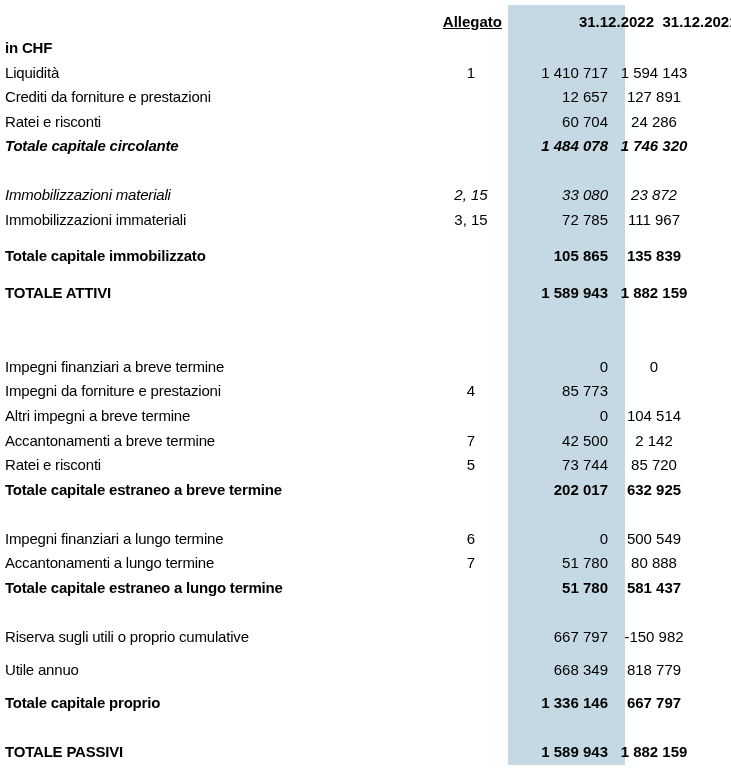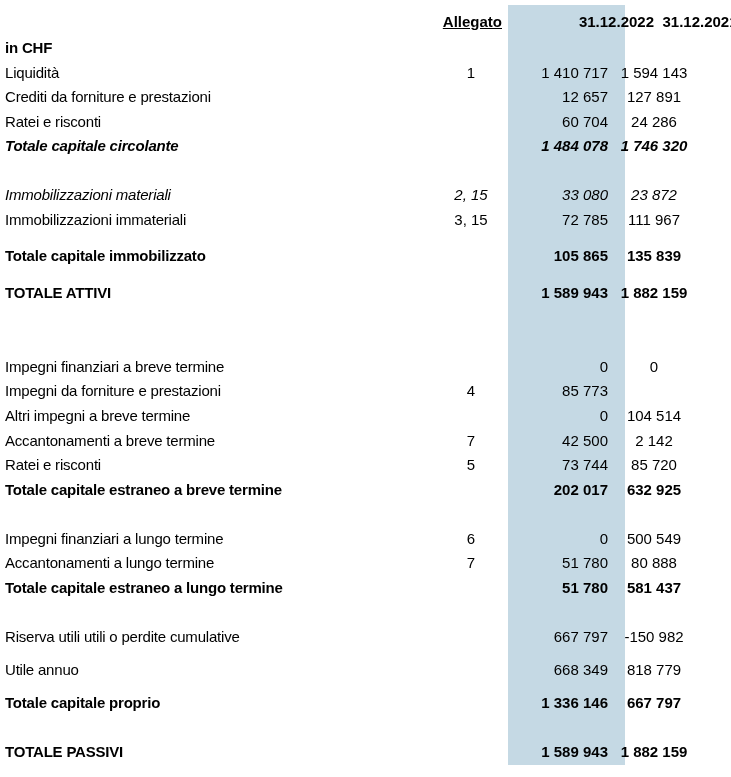--- a/index.html
+++ b/index.html
@@ -184,21 +184,21 @@
       <span class="v2022">51 780</span>
       <span class="v2021">80 888</span>
     </div>
     <div class="row bold" style="top: 576px;">
       <span class="label">Totale capitale estraneo a lungo termine</span>
       <span class="annex"></span>
       <span class="v2022">51 780</span>
       <span class="v2021">581 437</span>
     </div>
     <div class="row" style="top: 625px;">
-      <span class="label">Riserva utili utili o perdite cumulative</span>
+      <span class="label">Riserva sugli utili o proprio cumulative</span>
       <span class="annex"></span>
       <span class="v2022">667 797</span>
       <span class="v2021">-150 982</span>
     </div>
     <div class="row" style="top: 658px;">
       <span class="label">Utile annuo</span>
       <span class="annex"></span>
       <span class="v2022">668 349</span>
       <span class="v2021">818 779</span>
     </div>

